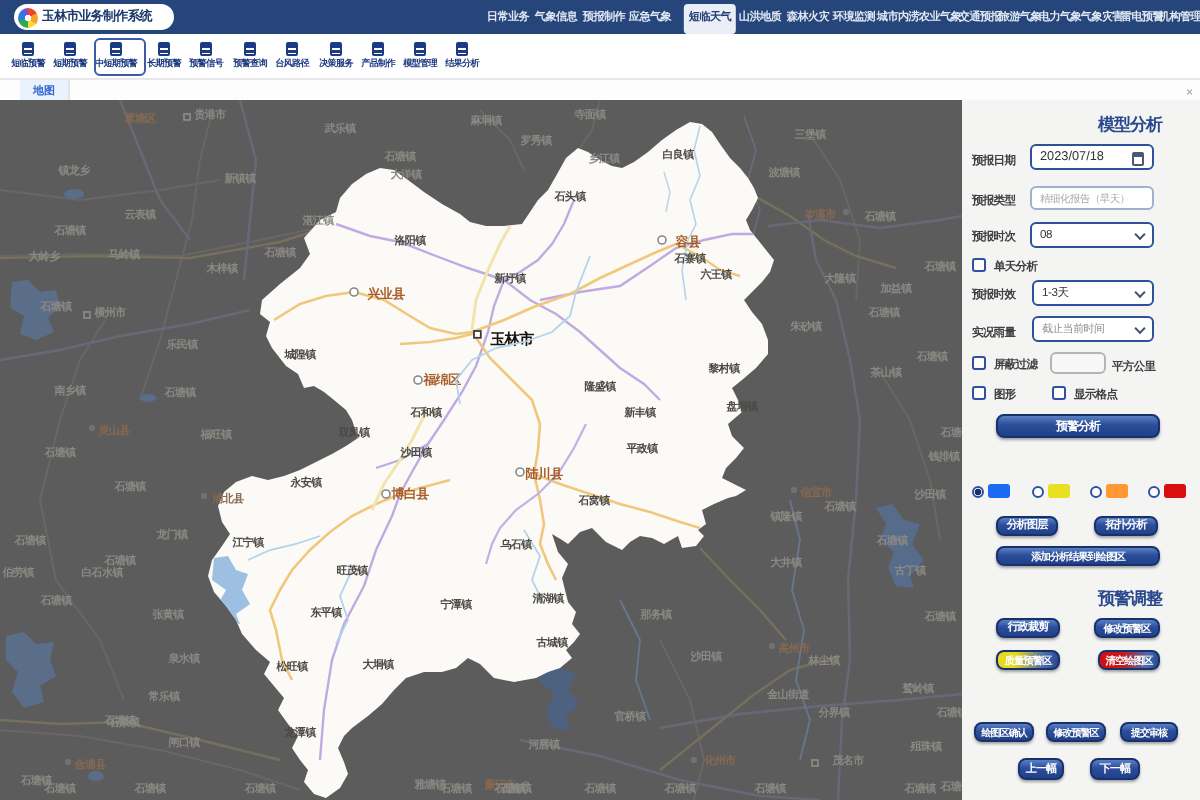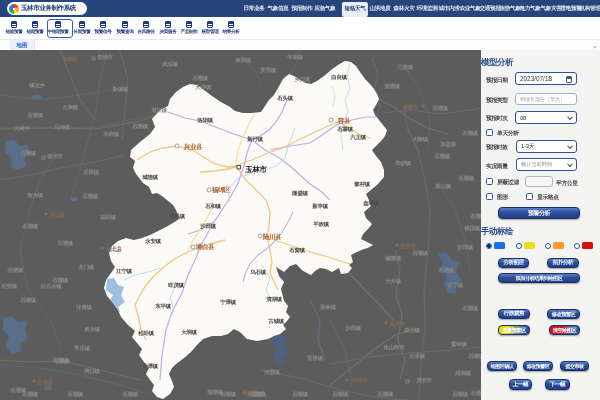--- a/index.html
+++ b/index.html
@@ -15,21 +15,21 @@
 .row2{left:0;top:17px;width:600px;height:23px;background:#fff;border-bottom:1px solid #e8e8ec}
 .r2i{position:absolute;top:4px;width:22px;display:flex;flex-direction:column;align-items:center}
 .r2ic{width:6.5px;height:7px;border:1px solid #1d3a85;border-radius:1px;background:linear-gradient(#1d3a85 0 2px,#fff 2px 3px,#1d3a85 3px 4.5px,#fff 4.5px 5.5px,#1d3a85 5.5px);margin-bottom:1px}
 .r2t{font-size:4.6px;font-weight:bold;color:#1d3a80;letter-spacing:-.4px;white-space:nowrap}
 .r2sel{position:absolute;left:47px;top:19px;width:26px;height:19px;border:1px solid #3c5ca8;border-radius:3px}
 
 .tstrip{left:0;top:40px;width:600px;height:10px;background:#fdfdfd}
 .mtab{left:10px;top:40px;width:25px;height:10px;background:#e9f2fd;border-right:1px solid #e0e4ea;display:flex;align-items:center;justify-content:center;font-size:5.5px;font-weight:bold;color:#2f66d0}
 
 .panel{left:481px;top:50px;width:119px;height:350px;background:#f4f4f3}
-.pt{position:absolute;width:100px;text-align:left;font-weight:bold;font-size:8.5px;color:#2b4a8e;letter-spacing:-.5px}
+.pt{position:absolute;width:100px;text-align:right;font-weight:bold;font-size:8.5px;color:#2b4a8e;letter-spacing:-.5px}
 .lb{position:absolute;font-size:5.8px;font-weight:bold;color:#3f3f44;letter-spacing:-.4px;white-space:nowrap}
 .inp{position:absolute;background:#fff;border:1.5px solid #2e509e;border-radius:3px;font-size:5.8px;color:#333;display:flex;align-items:center;padding-left:4px;letter-spacing:-.2px}
 .chev{position:absolute;right:4px;top:50%;transform:translateY(-70%) rotate(45deg);width:4px;height:4px;border-right:1.2px solid #44506e;border-bottom:1.2px solid #44506e}
 .cb{position:absolute;width:7px;height:7px;background:#fff;border:1.2px solid #2e509e;border-radius:1.5px}
 .rad{position:absolute;width:6px;height:6px;border:1.2px solid #2e509e;border-radius:50%;background:#fff}
 .rad.on{background:radial-gradient(circle,#16316b 0 1.6px,#fff 1.8px)}
 .sw{position:absolute;width:11px;height:7px;border-radius:1.5px}
 .btn{position:absolute;background:linear-gradient(180deg,#5a80c4,#2c4d9a 45%,#21408a);border:1px solid #16316b;border-radius:4px;color:#fff;display:flex;align-items:center;justify-content:center;font-size:5.6px;font-weight:bold;letter-spacing:-.5px;white-space:nowrap;box-shadow:0 1px 1.5px rgba(0,0,0,.35)}
 .btn.yl{background:linear-gradient(100deg,#e8d820 0 30%,#4a6cb0 75%,#27478e)}
 .btn.rd{background:linear-gradient(100deg,#cf1212 0 35%,#4a6cb0 80%,#27478e)}
@@ -332,32 +332,32 @@
       <div class="inp" style="left:35px;top:108px;width:61px;height:13px;color:#8b8b8b;font-size:5.4px">截止当前时间<div class="chev"></div></div>
 <div class="cb" style="left:5px;top:128px"></div>
       <div class="lb" style="left:16px;top:128px">屏蔽过滤</div>
       <div class="inp" style="left:44px;top:126px;width:28px;height:11px;border:1px solid #b4b4b4;background:#f7f7f7"></div>
       <div class="lb" style="left:75px;top:129px">平方公里</div>
 <div class="cb" style="left:5px;top:143px"></div>
       <div class="lb" style="left:16px;top:143px">图形</div>
       <div class="cb" style="left:45px;top:143px"></div>
       <div class="lb" style="left:56px;top:143px">显示格点</div>
 <div class="btn" style="left:17px;top:157px;width:82px;height:12px;font-size:6px">预警分析</div>
-<div class="pt" style="top:176px">手动标绘</div>
 <div class="rad on" style="left:5px;top:193px"></div>
       <div class="sw" style="left:13px;top:192px;background:#1a6bf2"></div>
       <div class="rad " style="left:35px;top:193px"></div>
       <div class="sw" style="left:43px;top:192px;background:#e8e020"></div>
       <div class="rad " style="left:64px;top:193px"></div>
       <div class="sw" style="left:72px;top:192px;background:#ff9732"></div>
       <div class="rad " style="left:93px;top:193px"></div>
       <div class="sw" style="left:101px;top:192px;background:#d90f0f"></div>
 <div class="btn" style="left:17px;top:208px;width:31px;height:10px">分析图层</div>
       <div class="btn" style="left:66px;top:208px;width:32px;height:10px">拓扑分析</div>
 <div class="btn" style="left:17px;top:223px;width:82px;height:10px;font-size:5.2px">添加分析结果到绘图区</div>
+<div class="pt" style="top:244px">预警调整</div>
 <div class="btn" style="left:17px;top:259px;width:32px;height:10px">行政裁剪</div>
       <div class="btn" style="left:66px;top:259px;width:33px;height:10px;font-size:5.2px">修改预警区</div>
 <div class="btn yl" style="left:17px;top:275px;width:32px;height:10px;font-size:5.2px">质量预警区</div>
       <div class="btn rd" style="left:68px;top:275px;width:31px;height:10px;font-size:5.2px">清空绘图区</div>
 <div class="btn" style="left:6px;top:311px;width:30px;height:10px;font-size:5px">绘图区确认</div>
       <div class="btn" style="left:42px;top:311px;width:30px;height:10px;font-size:5px">修改预警区</div>
       <div class="btn" style="left:79px;top:311px;width:29px;height:10px;font-size:5px">提交审核</div>
 <div class="btn" style="left:28px;top:329px;width:23px;height:11px">上一幅</div>
       <div class="btn" style="left:64px;top:329px;width:25px;height:11px">下一幅</div>
 </div>

